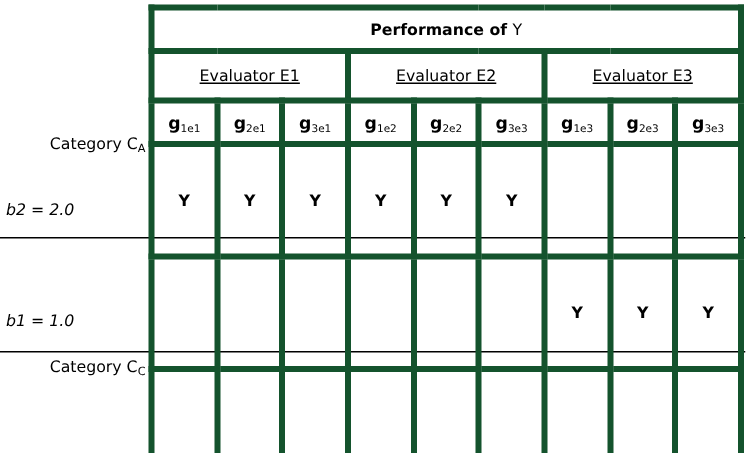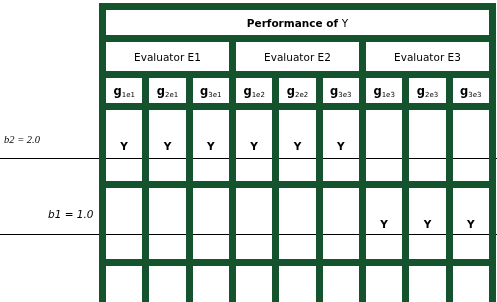--- a/index.html
+++ b/index.html
@@ -68,37 +68,38 @@
   .tbl {
     position: absolute;
     left: 99px;
     top: 3px;
     width: 397px;
     height: 294px;
     border-collapse: collapse;
     table-layout: fixed;
   }
   .tbl td {
-    border: 7px solid #14532d;
+    border: 4px solid #14532d;
     padding: 0;
     text-align: center;
     vertical-align: middle;
     font-size: 10.5px;
   }
   .title-cell {
     height: 25px;
     font-weight: bold;
     font-size: 11px;
   }
   .title-cell .plain {
     font-weight: normal;
   }
   .eval-cell {
     height: 29px;
     font-size: 10.5px;
+    text-decoration: underline;
   }
   .g-cell {
     height: 25px;
     font-size: 10.5px;
   }
   .g-cell .gmain {
     font-weight: bold;
     font-size: 11.5px;
   }
   .g-cell sub {
@@ -119,26 +120,32 @@
     font-size: 10.5px;
   }
 </style>
 </head>
 <body>
 
 <div id="root">
 
   <div class="label-col">
 
-
-    <div class="b-label" style="top:134px;font-family:Liberation Serif, serif;">b2 = 2.0</div>
-
-
-    <div class="b-label" style="top:208px;margin-left:44px;">b1 = 1.0</div>
-
+    <div class="cat-label" style="top:90px;">
+      <span>Category C</span><sub>A</sub>
+    </div>
+
+    <div class="b-label" style="top:134px;">b2 = 2.0</div>
+
+
+    <div class="b-label" style="top:208px;">b1 = 1.0</div>
+
+    <div class="cat-label" style="top:239px;">
+      <span>Category C</span><sub>C</sub>
+    </div>
 
     <div class="rule" style="top:158px;"></div>
     <div class="rule" style="top:234px;"></div>
   </div>
 
   <table class="tbl">
     <tbody>
       <tr>
         <td class="title-cell" colspan="9"><span>Performance of</span> <span class="plain">Y</span></td>
       </tr>

